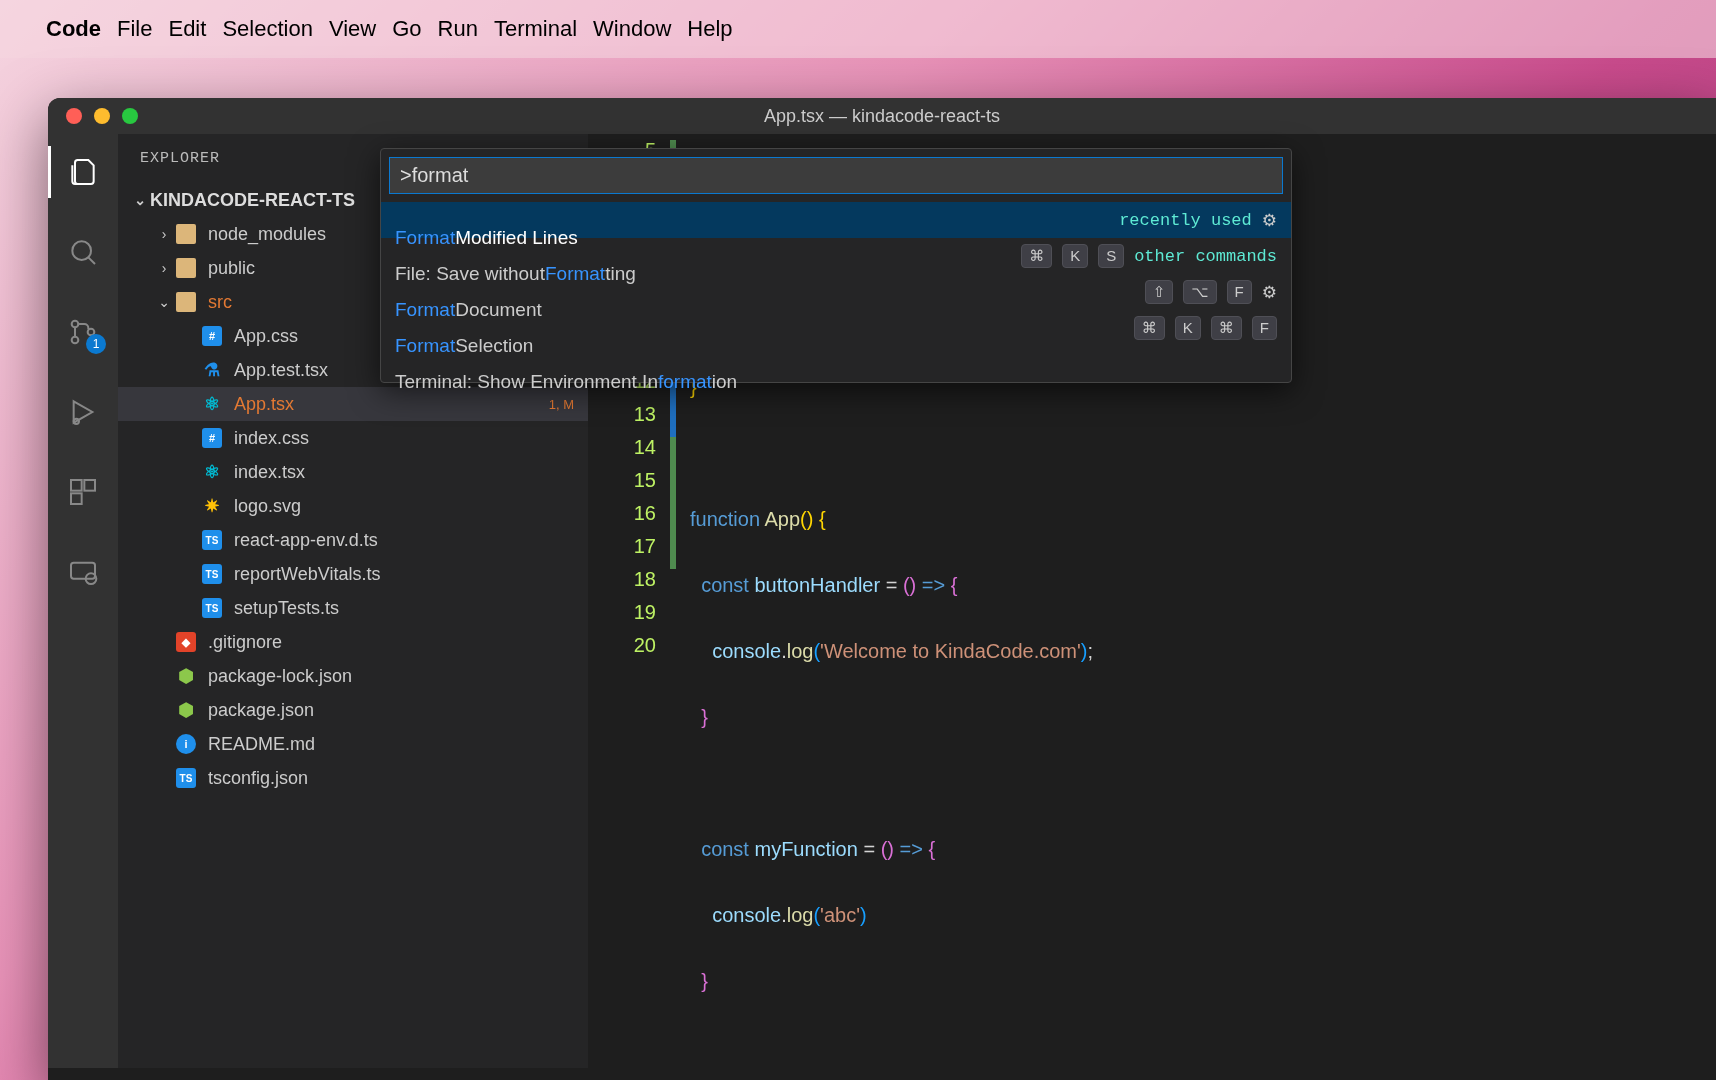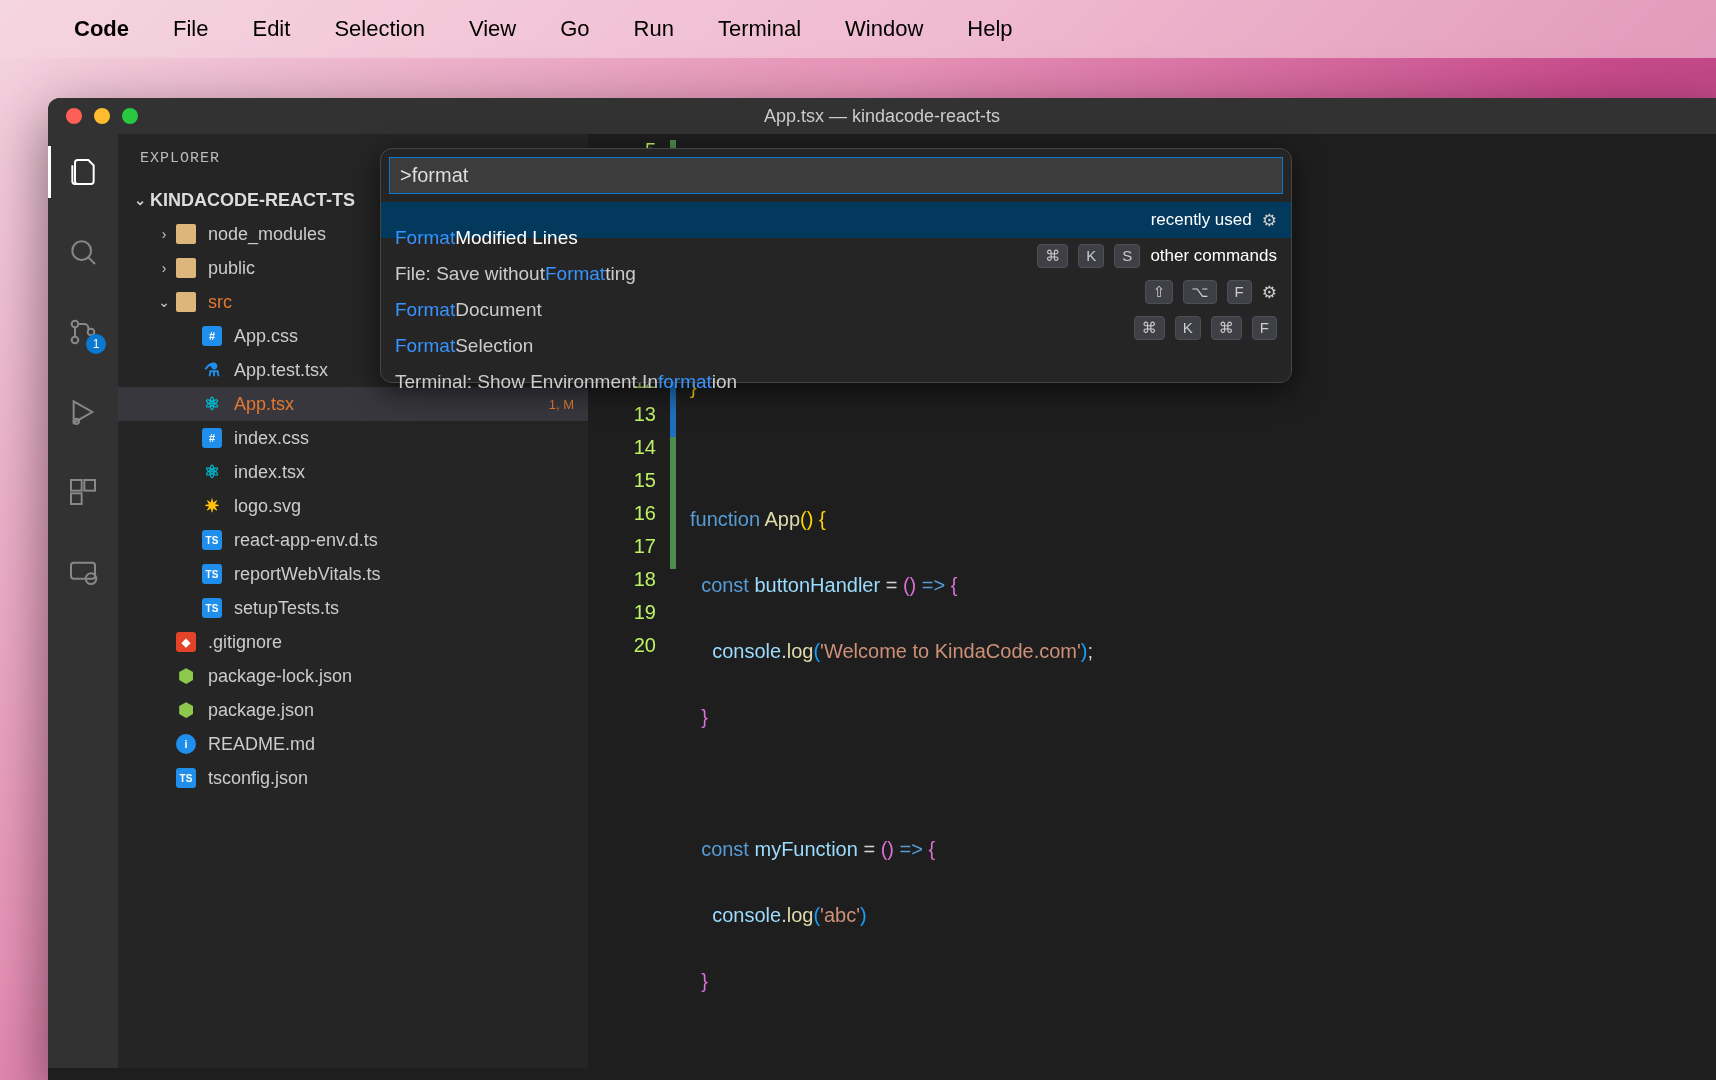--- a/index.html
+++ b/index.html
@@ -1,19 +1,19 @@
 <!DOCTYPE html>
 <html><head>
 <meta charset="utf-8">
 <style>
 * { margin: 0; padding: 0; box-sizing: border-box; font-family: -apple-system, BlinkMacSystemFont, "Segoe UI", sans-serif; }
 body { width: 1716px; height: 1080px; overflow: hidden; background: linear-gradient(135deg, #f5d5e0 0%, #e892b8 35%, #c94b8c 60%, #8b2e6f 100%); }
 
 
-.menubar { height: 58px; display: flex; align-items: center; padding: 0 30px; gap: 44px; font-size: 22px; font-weight: 400; color: #000; background: rgba(245,213,224,0.6); }
+.menubar { height: 58px; display: flex; align-items: center; padding: 0 30px; gap: 16px; font-size: 22px; font-weight: 400; color: #000; background: rgba(245,213,224,0.6); }
 .menubar .apple { font-size: 26px; }
 .menubar .app-name { font-weight: 700; }
 .menubar-item { cursor: default; }
 
 
 .vscode-window { position: absolute; left: 48px; top: 98px; right: 0; bottom: 0; background: #1e1e1e; border-radius: 12px 0 0 0; overflow: hidden; box-shadow: 0 20px 60px rgba(0,0,0,0.5); }
 .titlebar { height: 36px; background: #323232; display: flex; align-items: center; position: relative; }
 .traffic-lights { display: flex; gap: 12px; padding-left: 18px; }
 .tl { width: 16px; height: 16px; border-radius: 50%; }
 .tl-close { background: #ff5f57; }
@@ -61,32 +61,32 @@
 .tok-br-y { color: #ffd602; }
 .tok-br-p { color: #da70d6; }
 .tok-br-b { color: #179fff; }
 .tok-var { color: #9cdcfe; }
 .tok-fn { color: #dcdcaa; }
 .tok-str { color: #ce9178; }
 .tok-prop { color: #9cdcfe; }
 .tok-op { color: #d4d4d4; }
 
 
-.palette { position: absolute; left: 380px; top: 148px; width: 912px; background: #252526; border: 1px solid #454545; border-radius: 12px; box-shadow: 0 8px 30px rgba(0,0,0,0.6); z-index: 50; }
+.palette { position: absolute; left: 380px; top: 148px; width: 912px; background: #252526; border: 1px solid #454545; border-radius: 4px; box-shadow: 0 8px 30px rgba(0,0,0,0.6); z-index: 50; }
 .palette-input { margin: 8px; border: 1px solid #0b79d0; background: #3c3c3c; color: #ddd; font-size: 20px; padding: 6px 10px; width: calc(100% - 16px); font-family: inherit; outline: none; }
 .palette-list { }
 .palette-row { display: flex; align-items: center; height: 36px; padding: 0 14px; font-size: 19px; color: #ccc; justify-content: space-between; }
 .palette-row.selected { background: #04395e; color: #fff; }
 .palette-row .left { display: flex; align-items: baseline; margin-top: 36px; }
 .hl { color: #3794ff; font-weight: 500; }
 .palette-row .right { display: flex; align-items: center; gap: 10px; color: #999; font-size: 17px; }
 .palette-row.selected .right { color: #ddd; }
 .keycap { background: #3f3f46; border: 1px solid #4f4f56; border-radius: 4px; padding: 0 7px; font-size: 15px; height: 24px; line-height: 22px; color: #ccc; }
 .gear { color: #ccc; }
-.right-label { color: #ffffff; }
+.right-label { color: #5eead4; font-family: Liberation Mono, monospace; }
 
 
 .fi { width: 20px; height: 20px; border-radius: 3px; display: inline-flex; align-items: center; justify-content: center; font-size: 11px; font-weight: 700; color: #fff; }
 .fi-folder { background: #dcb67a; border-radius: 2px; }
 .fi-css { background: #1f8feb; }
 .fi-test { background: transparent; color: #1f8feb; font-size: 18px; }
 .fi-react { color: #00bcd4; font-size: 18px; }
 .fi-ts { background: #1f8feb; font-size: 10px; }
 .fi-svg { color: #ffc107; font-size: 18px; }
 .fi-git { background: #e24329; }

